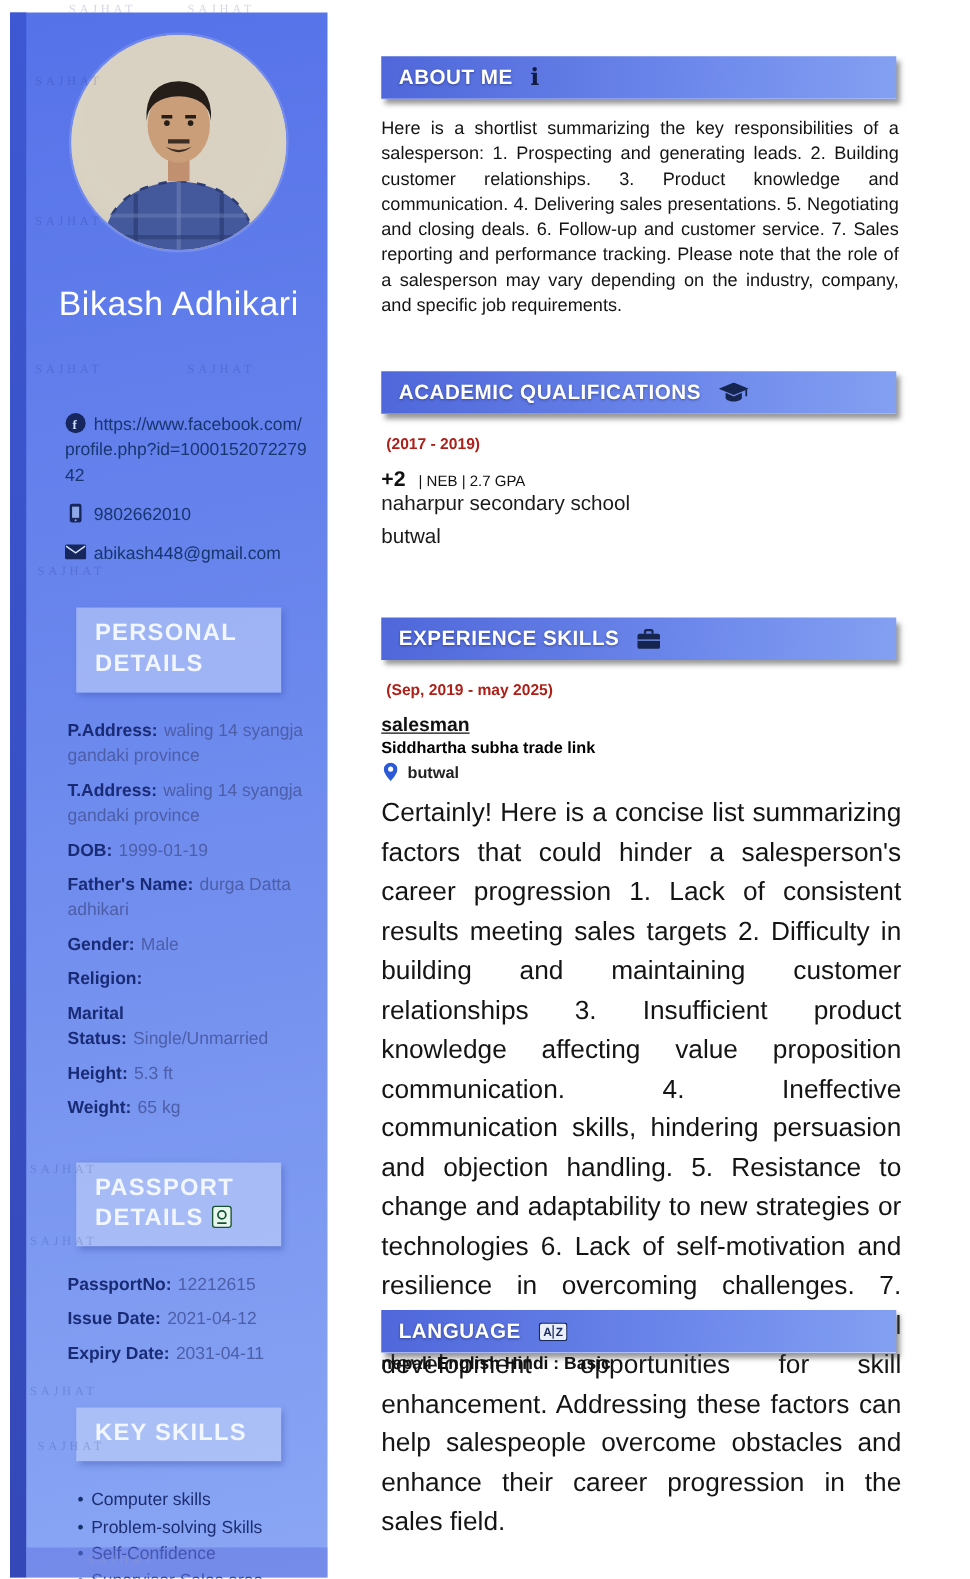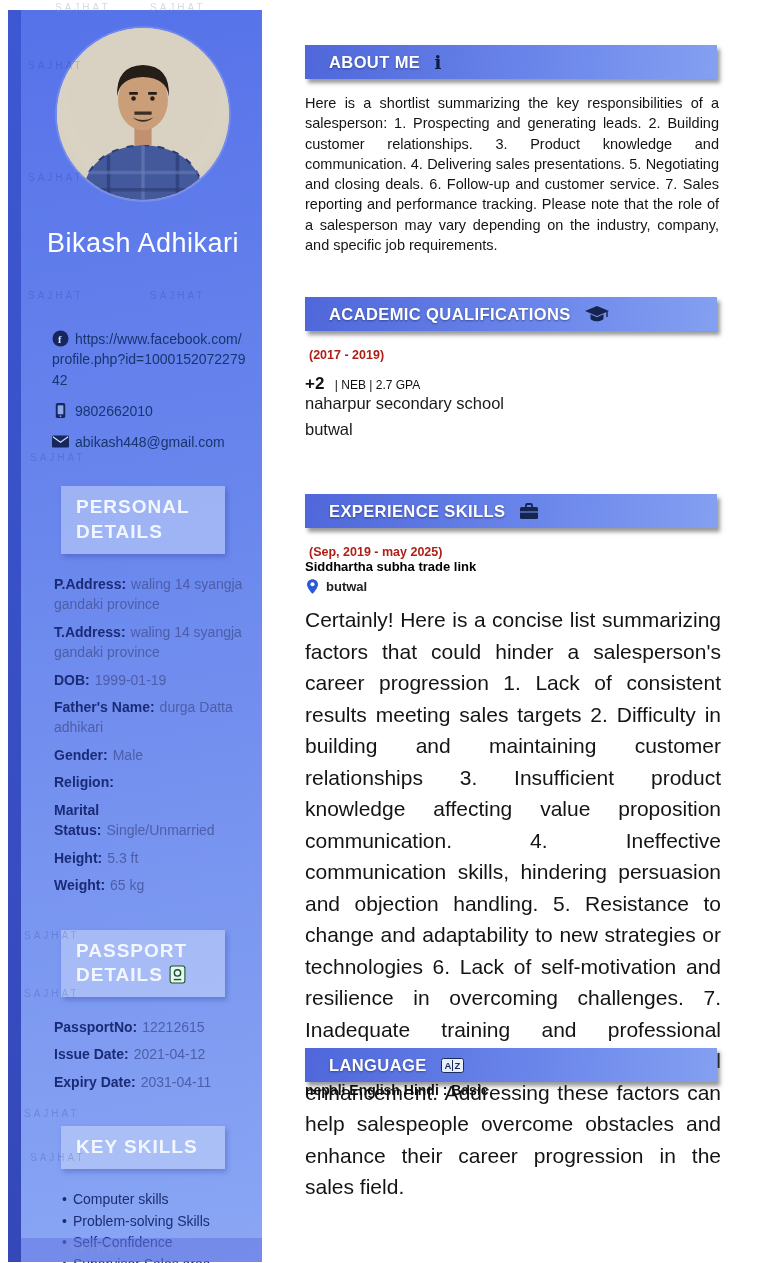--- a/index.html
+++ b/index.html
@@ -52,21 +52,21 @@
   .skill .bullet { color:#16306b; margin-right:6px; }
 
   .sidebar-bottom {
     position:absolute; left:13px; right:0; bottom:0; height:24px;
     background:rgba(100,118,225,0.55);
   }
 
   
   .sec { position:absolute; left:305px; width:412px; }
   .bar {
-    height:34px; display:flex; align-items:center; gap:14px; padding:0 24px;
+    height:34px; display:flex; align-items:center; gap:14px; padding:0 14px;
     background:linear-gradient(95deg,#4f67da 0%, #6a85ea 55%, #83a0f2 100%);
     box-shadow:3px 4px 4px rgba(70,70,70,0.55);
   }
   .bar-title {
     color:#ffffff; font-weight:bold; font-size:16.5px; letter-spacing:0.4px;
     text-shadow:0 1px 2px rgba(20,30,80,0.5);
   }
   .bar-icon { display:inline-flex; align-items:center; }
   .bar-icon svg { display:block; }
   .info-glyph { font-family:"DejaVu Serif", serif; font-weight:bold; font-size:19px; color:#101c44; line-height:1; }
@@ -87,21 +87,21 @@
   .city { margin-top:7px; font-size:16.5px; color:#1a1a1a; }
   .role { margin-top:13px; font-size:15.5px; font-weight:bold; text-decoration:underline; color:#111; }
   .company { font-size:13px; font-weight:bold; color:#000000; }
   .loc-row { margin-top:5px; font-size:13px; font-weight:bold; color:#222; display:flex; align-items:center; gap:8px; padding-left:2px; }
   .loc-row svg { display:block; }
   .lang-line { font-size:14px; font-weight:bold; color:#111; }
 
   
   .wm {
     position:absolute; font-size:10px; letter-spacing:3px; text-transform:uppercase;
-    color:rgba(25,45,120,0.20); pointer-events:none; white-space:nowrap;
+    color:rgba(25,45,120,0.20); pointer-events:none; white-space:nowrap;font-family:Liberation Serif, serif;
   }
   .wm-light { color:rgba(150,158,190,0.4); }
 </style>
 </head>
 <body>
 
 <div class="page">
 
   <div class="sidebar">
     <div class="sidebar-stripe"></div>
@@ -246,20 +246,21 @@
       <span class="bar-title">EXPERIENCE SKILLS</span>
       <span class="bar-icon">
         <svg width="20" height="17" viewBox="0 0 20 17">
             <path d="M7 4 V2.2 C7 1.5 7.5 1 8.2 1 h3.6 C12.5 1 13 1.5 13 2.2 V4" stroke="#16254f" stroke-width="1.8" fill="none"></path>
             <rect x="1" y="4" width="18" height="12" rx="1.5" fill="#16254f"></rect>
             <line x1="1" y1="9" x2="19" y2="9" stroke="#7d98f0" stroke-width="1"></line>
           </svg>
       </span>
     </div>
     <div class="period">(Sep, 2019 - may 2025)</div>
+    <div class="role">salesman</div>
     <div class="company">Siddhartha subha trade link</div>
     <div class="loc-row">
       <span>
         <svg width="11" height="15" viewBox="0 0 12 16">
             <path d="M6 0 C2.7 0 0 2.6 0 5.8 C0 10 6 16 6 16 S12 10 12 5.8 C12 2.6 9.3 0 6 0 Z" fill="#2b59d8"></path>
             <circle cx="6" cy="5.6" r="2.2" fill="#ffffff"></circle>
           </svg>
       </span>
       <span>butwal</span>
     </div>

